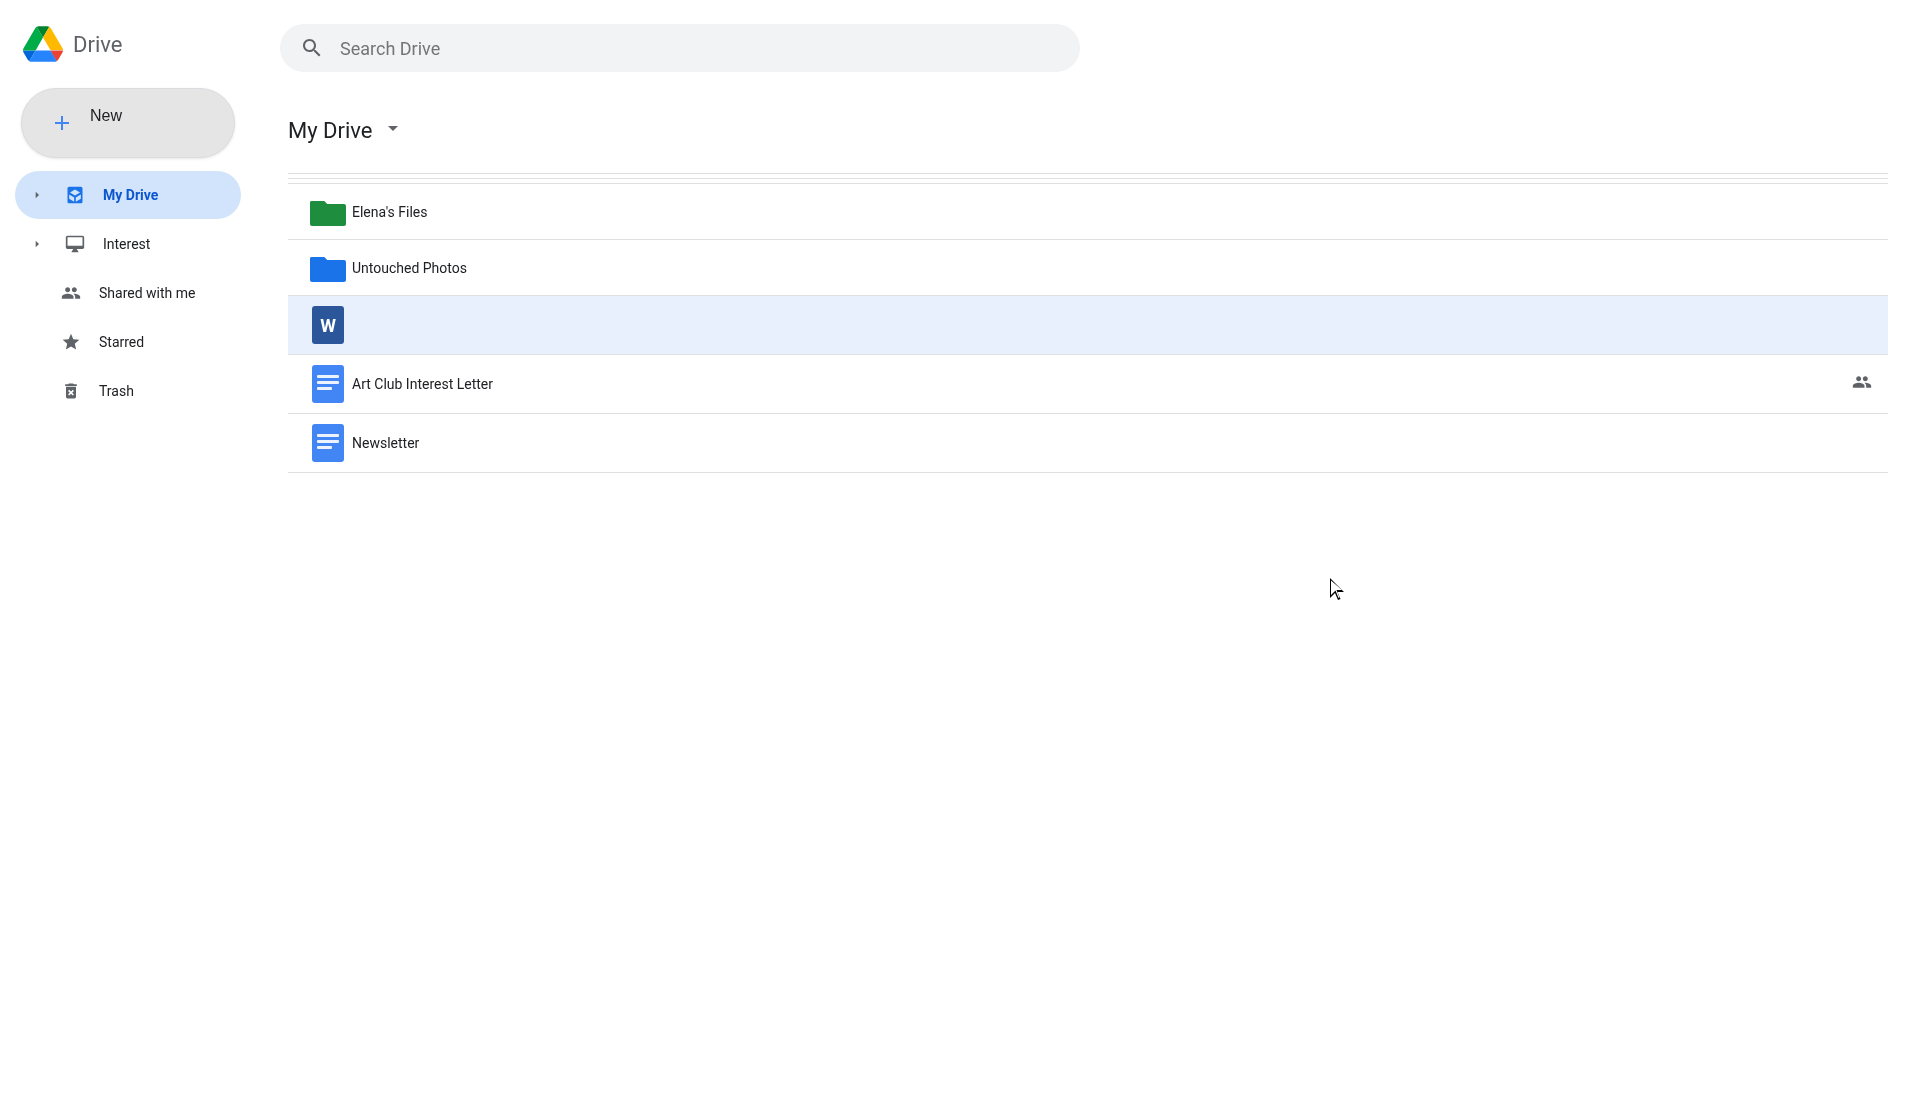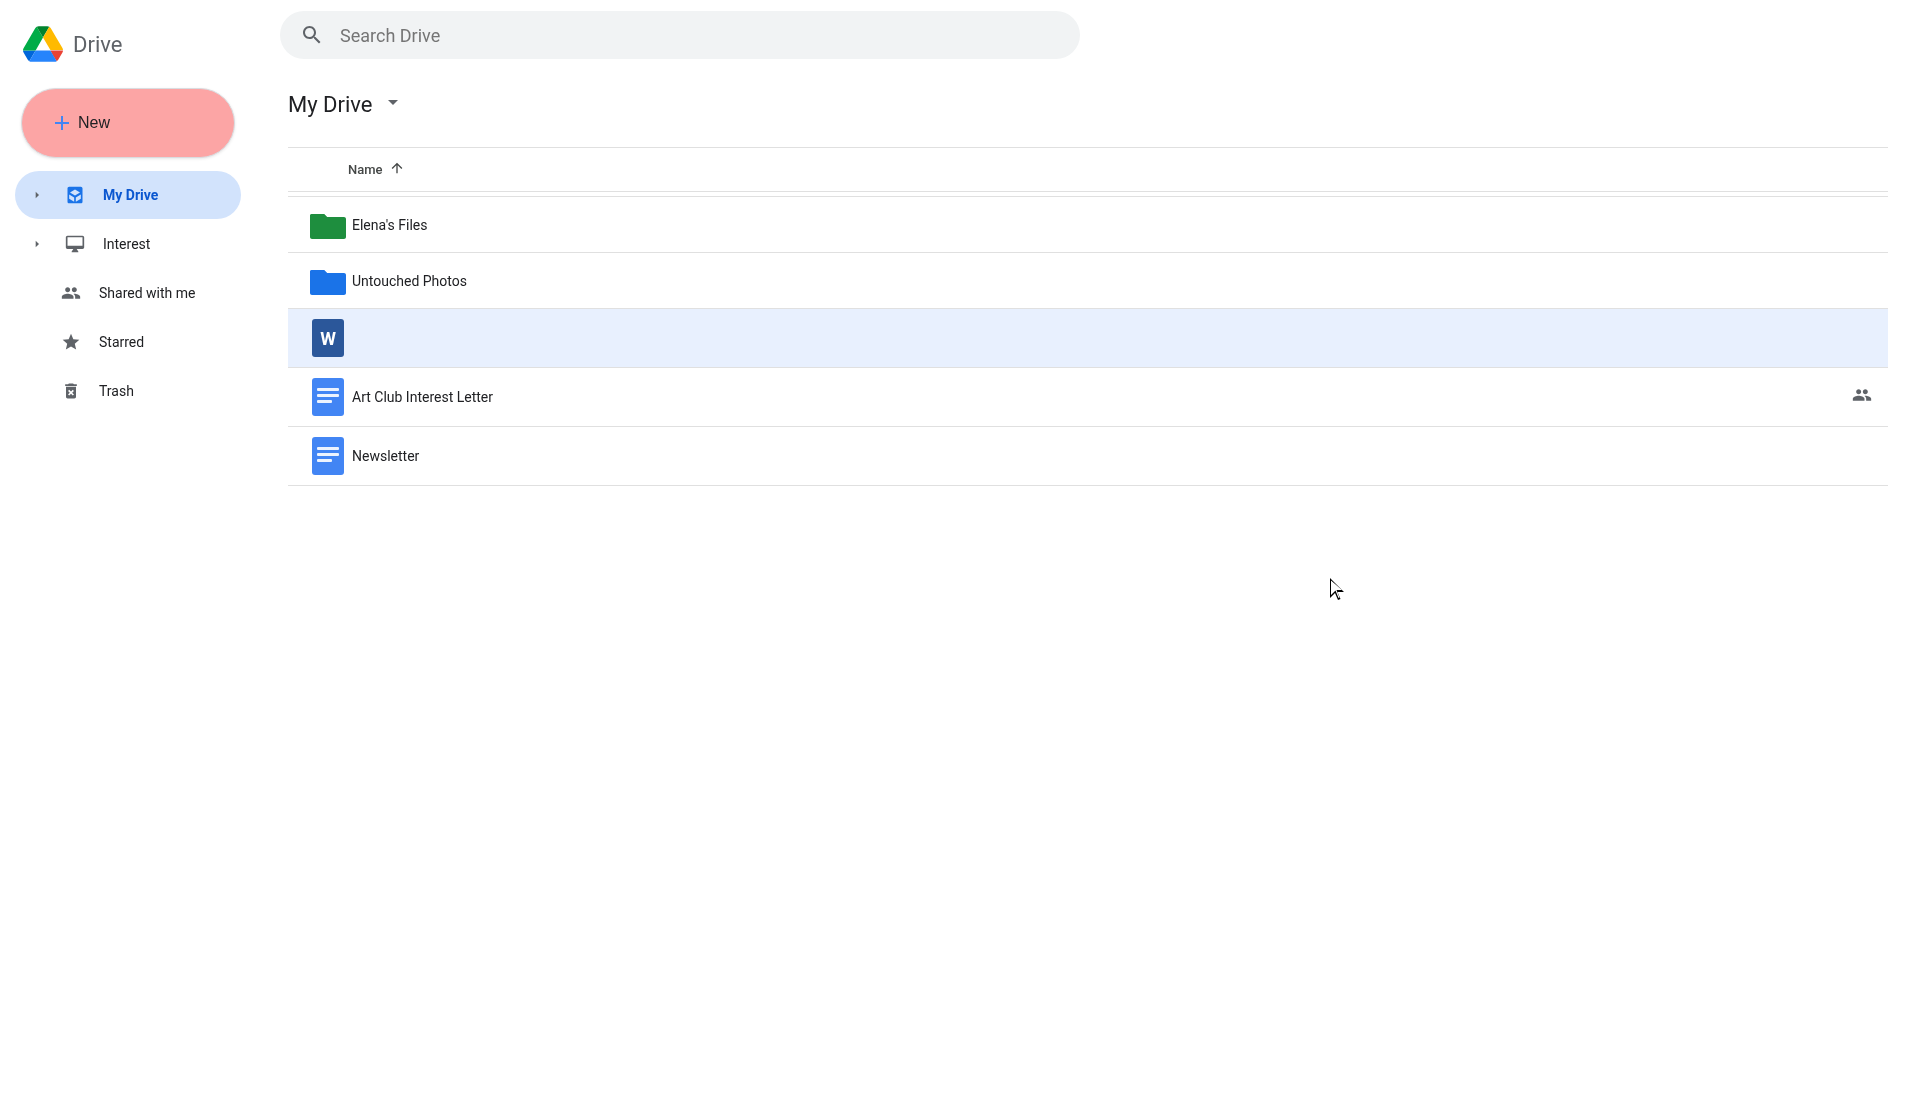--- a/index.html
+++ b/index.html
@@ -36,24 +36,24 @@
     }
 
     .logo-text {
       font-size: 22px;
       color: #5f6368;
       font-weight: 400;
     }
 
     .new-button {
       display: flex;
-      align-items: center;
+      gap: 12px;
       margin: 0 14px 12px 14px;
       padding: 18px 24px;
-      background: #fca5a5;
+      background: #e5e5e5;
       border: 1px solid #dadce0;
       border-radius: 50px;
       cursor: pointer;
       font-size: 14px;
       color: #202124;
       font-weight: 500;
       min-height: 56px;
       box-shadow: 0 1px 3px rgba(0,0,0,0.1);
     }
 
@@ -127,21 +127,21 @@
     
     .main-content {
       flex: 1;
       display: flex;
       flex-direction: column;
       background: #fff;
       overflow: hidden;
     }
 
     .search-bar-container {
-      padding: 11px 24px;
+      padding: 24px 24px;
       background: #fff;
     }
 
     .search-bar {
       display: flex;
       align-items: center;
       background: #f1f3f4;
       border-radius: 24px;
       padding: 12px 20px;
       gap: 16px;
@@ -398,30 +398,20 @@
       <span class="drive-title">My Drive</span>
       <span class="dropdown-icon">
         <svg width="24" height="24" viewBox="0 0 24 24" fill="#5f6368">
           <path d="M7 10l5 5 5-5z"></path>
         </svg>
       </span>
     </div>
 
     <div class="divider"></div>
 
-    <div class="table-header">
-      <div class="col-name">
-        <span>Name</span>
-        <span class="sort-icon">
-          <svg width="16" height="16" viewBox="0 0 24 24" fill="#444746">
-            <path d="M4 12l1.41 1.41L11 7.83V20h2V7.83l5.58 5.59L20 12l-8-8-8 8z"></path>
-          </svg>
-        </span>
-      </div>
-    </div>
 
     <div class="divider"></div>
 
     <div class="file-row">
       <div class="file-icon-wrap">
         <svg width="36" height="30" viewBox="0 0 36 30" xmlns="http://www.w3.org/2000/svg">
           <path d="M0 6C0 4.9 0.9 4 2 4H14L17 7H34C35.1 7 36 7.9 36 9V27C36 28.1 35.1 29 34 29H2C0.9 29 0 28.1 0 27V6Z" fill="#1e8e3e"></path>
           <path d="M0 6C0 4.9 0.9 4 2 4H14L17 7H2C0.9 7 0 6.1 0 5V6Z" fill="#1e8e3e"></path>
         </svg>
       </div>

